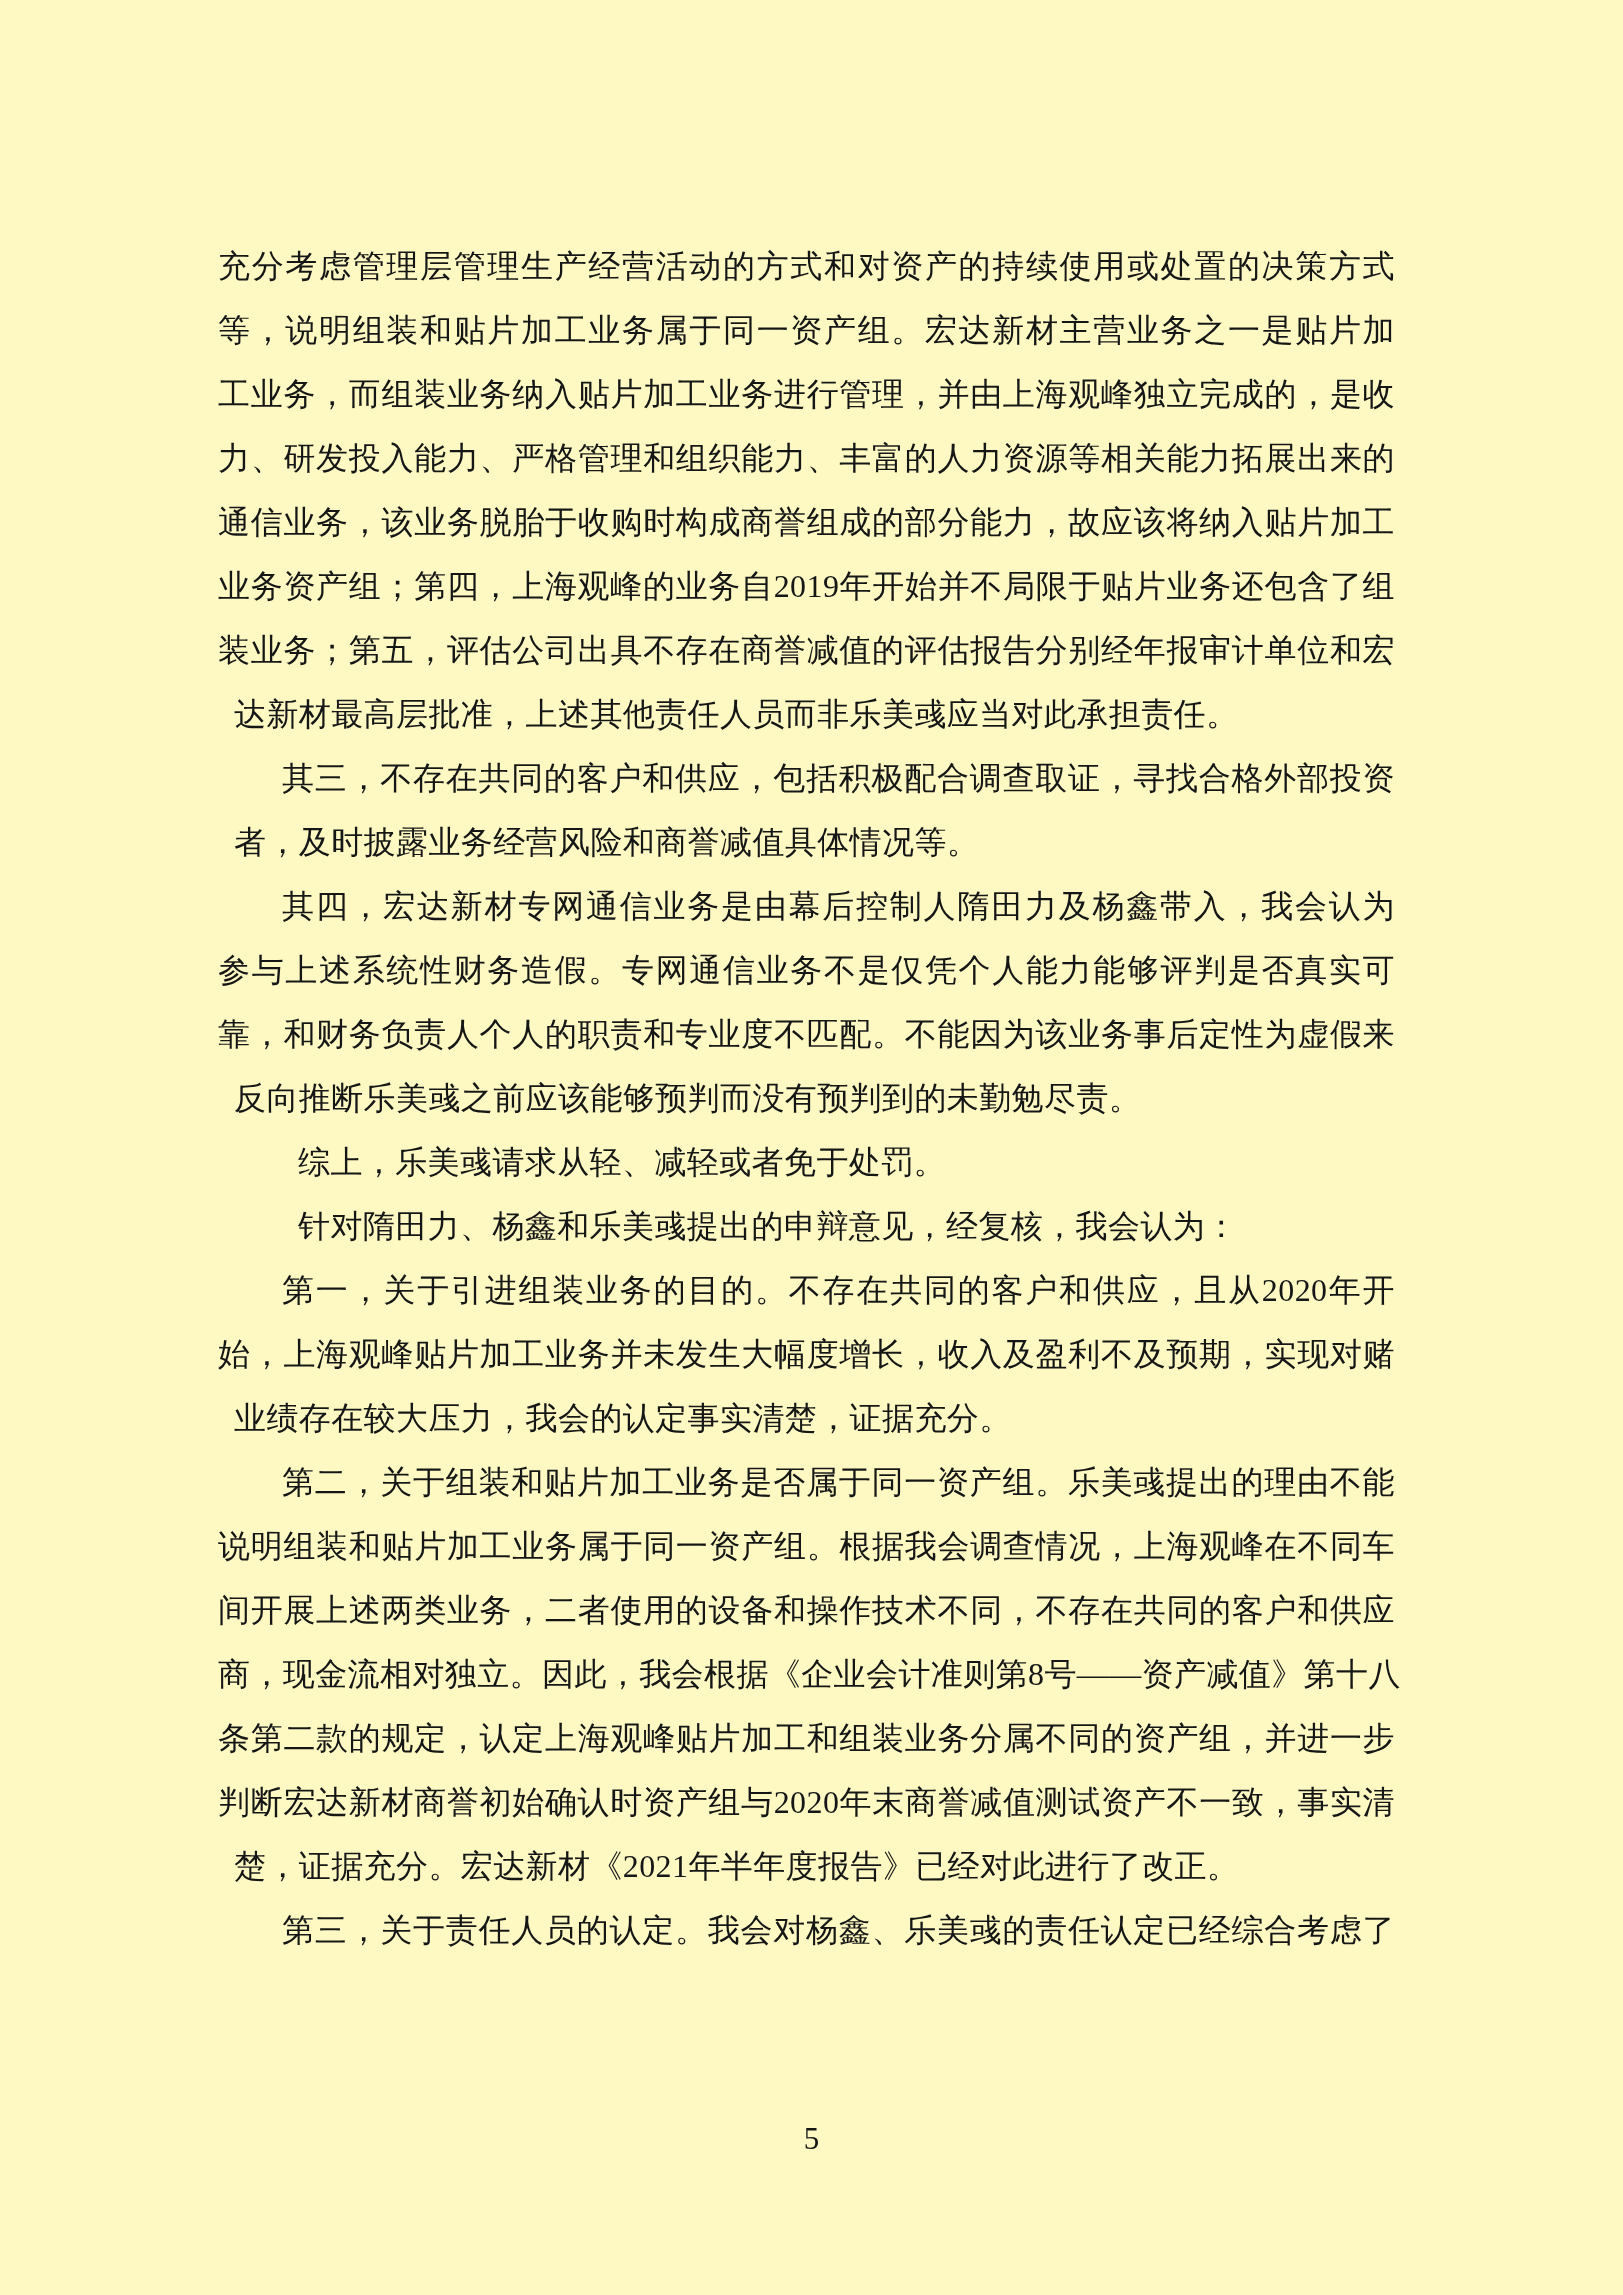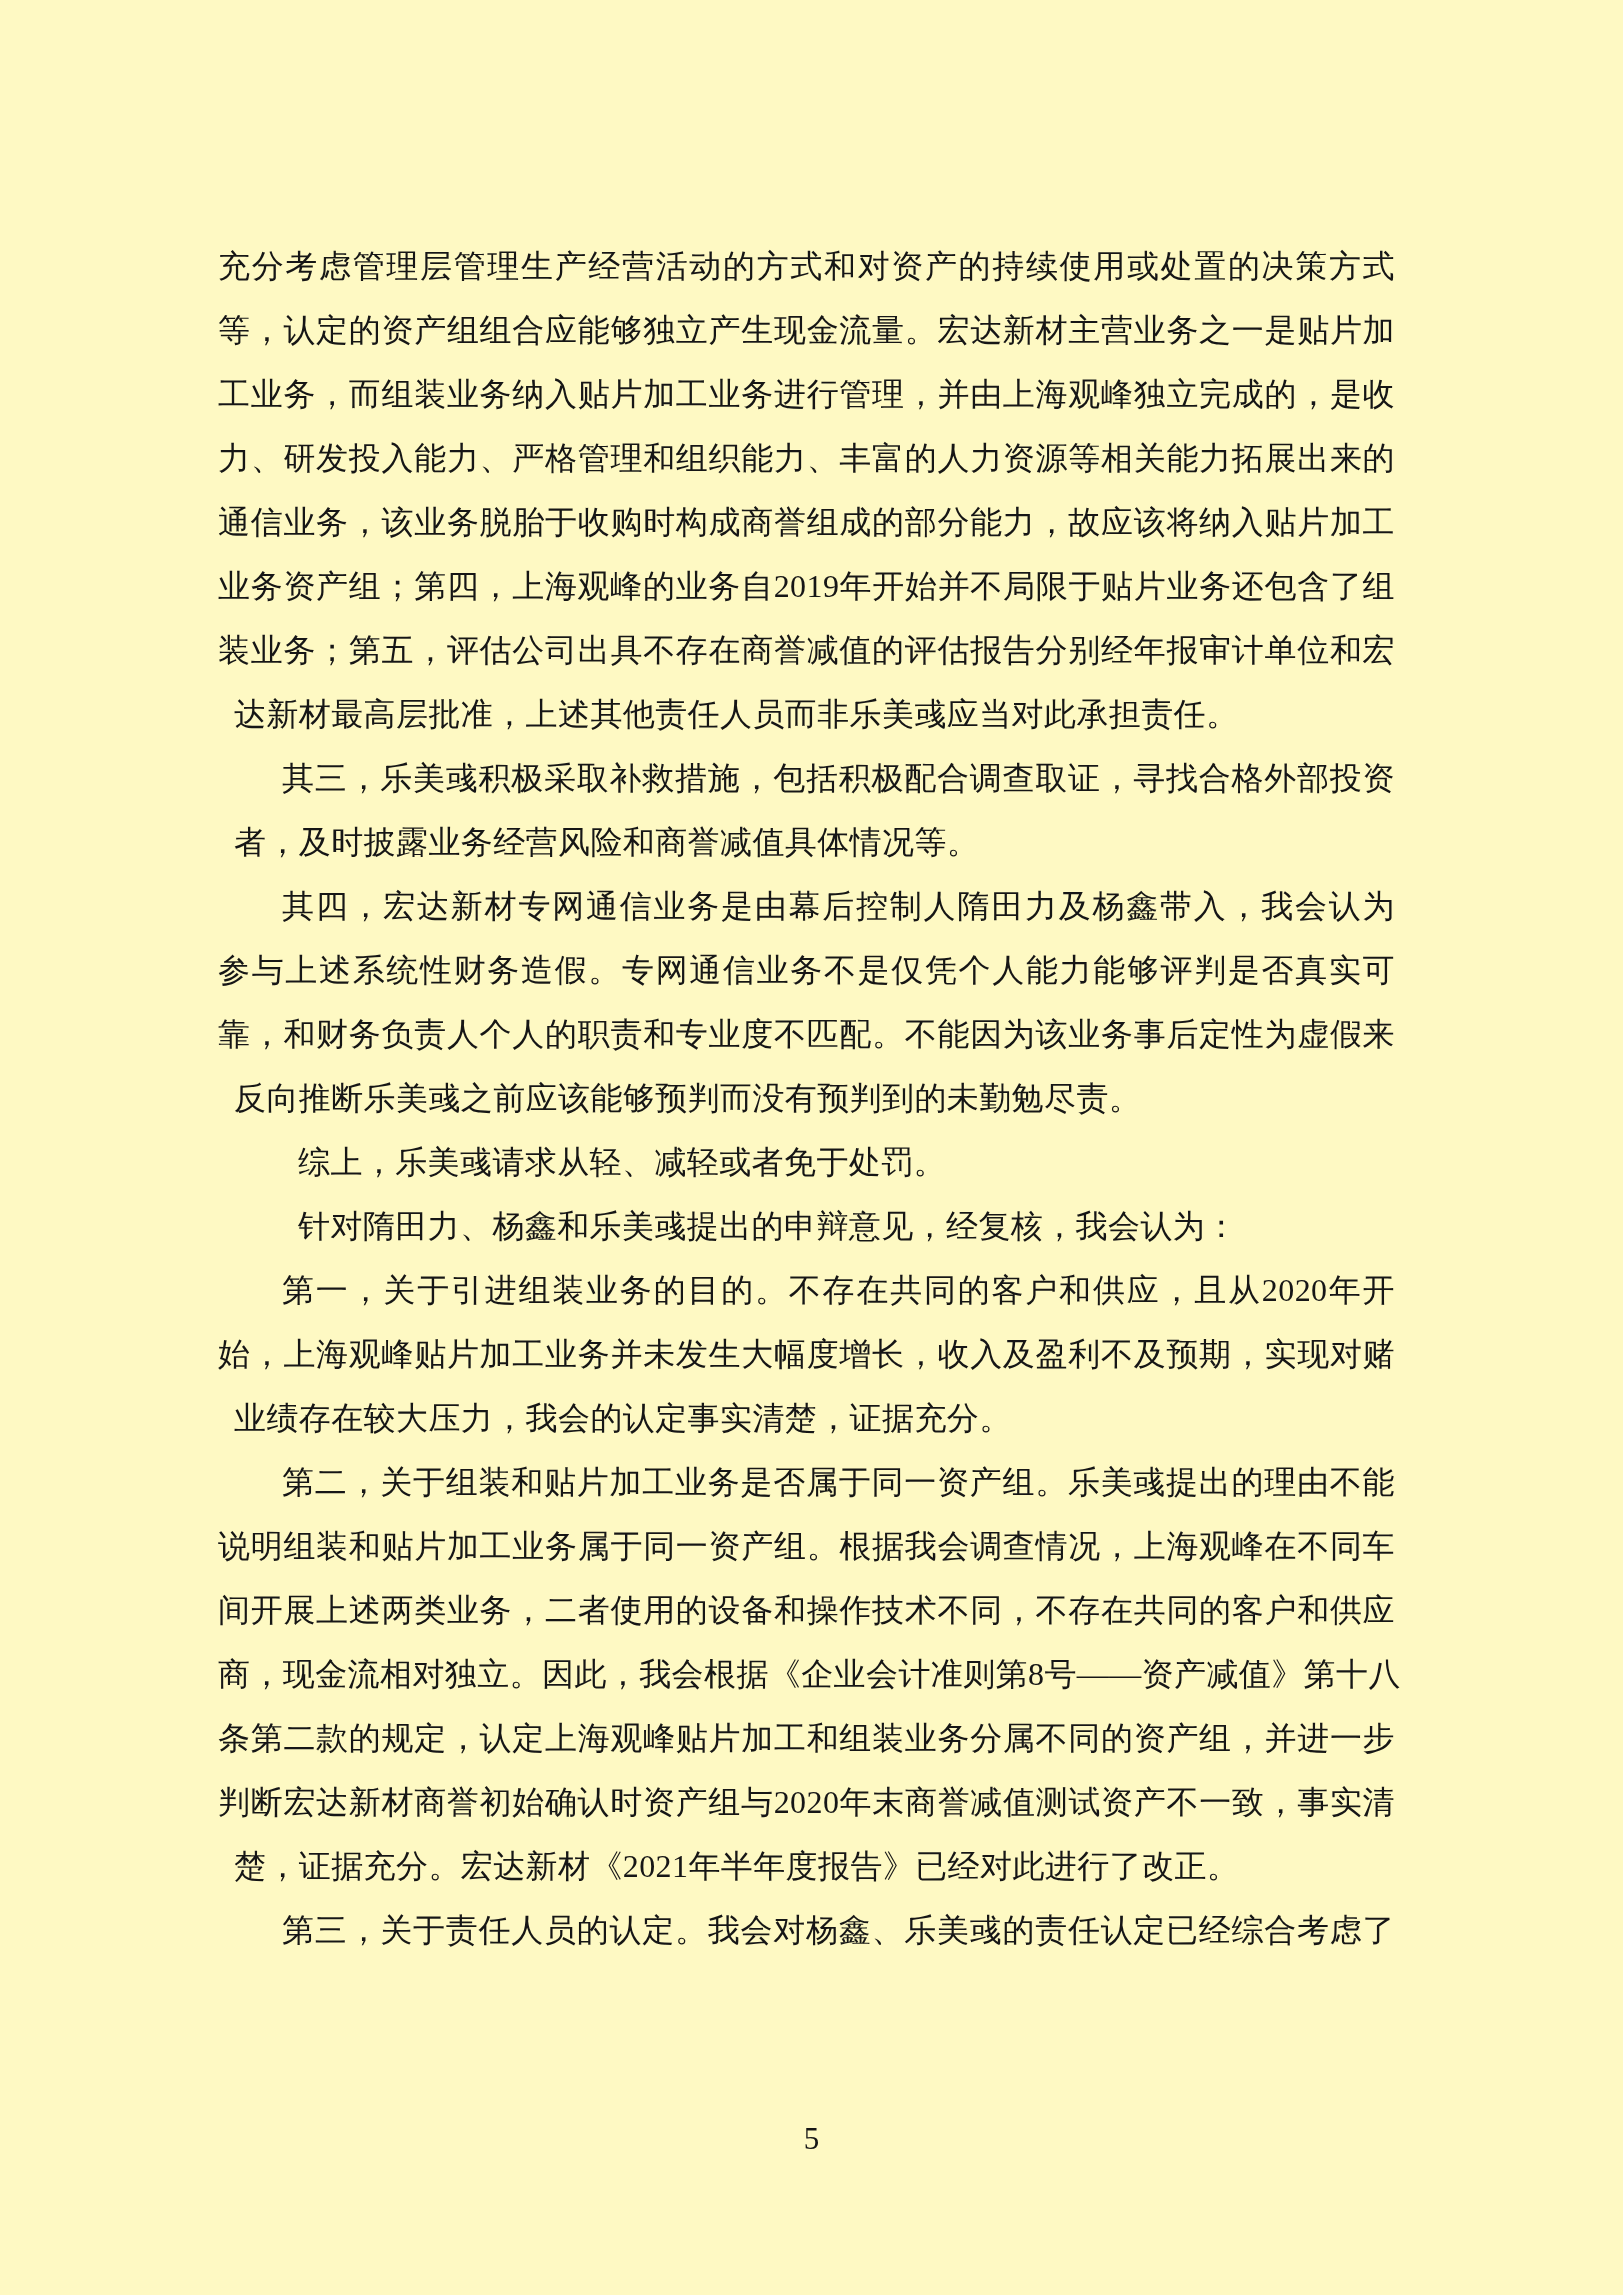--- a/index.html
+++ b/index.html
@@ -59,28 +59,28 @@
     line-height: 37px;
     color: #161616;
   }
 </style>
 </head>
 <body>
 
 <div class="page">
   <div class="text-block">
       <div class="line">充分考虑管理层管理生产经营活动的方式和对资产的持续使用或处置的决策方式</div>
-      <div class="line">等，认定的资产组组合应能够独立产生现金流量。宏达新材主营业务之一是贴片加</div>
+      <div class="line">等，说明组装和贴片加工业务属于同一资产组。宏达新材主营业务之一是贴片加</div>
       <div class="line">工业务，而组装业务纳入贴片加工业务进行管理，并由上海观峰独立完成的，是收</div>
       <div class="line">力、研发投入能力、严格管理和组织能力、丰富的人力资源等相关能力拓展出来的</div>
       <div class="line">通信业务，该业务脱胎于收购时构成商誉组成的部分能力，故应该将纳入贴片加工</div>
       <div class="line">业务资产组；第四，上海观峰的业务自2019年开始并不局限于贴片业务还包含了组</div>
       <div class="line">装业务；第五，评估公司出具不存在商誉减值的评估报告分别经年报审计单位和宏</div>
       <div class="line last">达新材最高层批准，上述其他责任人员而非乐美彧应当对此承担责任。</div>
-      <div class="line indent">其三，乐美彧积极采取补救措施，包括积极配合调查取证，寻找合格外部投资</div>
+      <div class="line indent">其三，不存在共同的客户和供应，包括积极配合调查取证，寻找合格外部投资</div>
       <div class="line last">者，及时披露业务经营风险和商誉减值具体情况等。</div>
       <div class="line indent">其四，宏达新材专网通信业务是由幕后控制人隋田力及杨鑫带入，我会认为</div>
       <div class="line">参与上述系统性财务造假。专网通信业务不是仅凭个人能力能够评判是否真实可</div>
       <div class="line">靠，和财务负责人个人的职责和专业度不匹配。不能因为该业务事后定性为虚假来</div>
       <div class="line last">反向推断乐美彧之前应该能够预判而没有预判到的未勤勉尽责。</div>
       <div class="line indent last">综上，乐美彧请求从轻、减轻或者免于处罚。</div>
       <div class="line indent last">针对隋田力、杨鑫和乐美彧提出的申辩意见，经复核，我会认为：</div>
       <div class="line indent">第一，关于引进组装业务的目的。不存在共同的客户和供应，且从2020年开</div>
       <div class="line">始，上海观峰贴片加工业务并未发生大幅度增长，收入及盈利不及预期，实现对赌</div>
       <div class="line last">业绩存在较大压力，我会的认定事实清楚，证据充分。</div>

